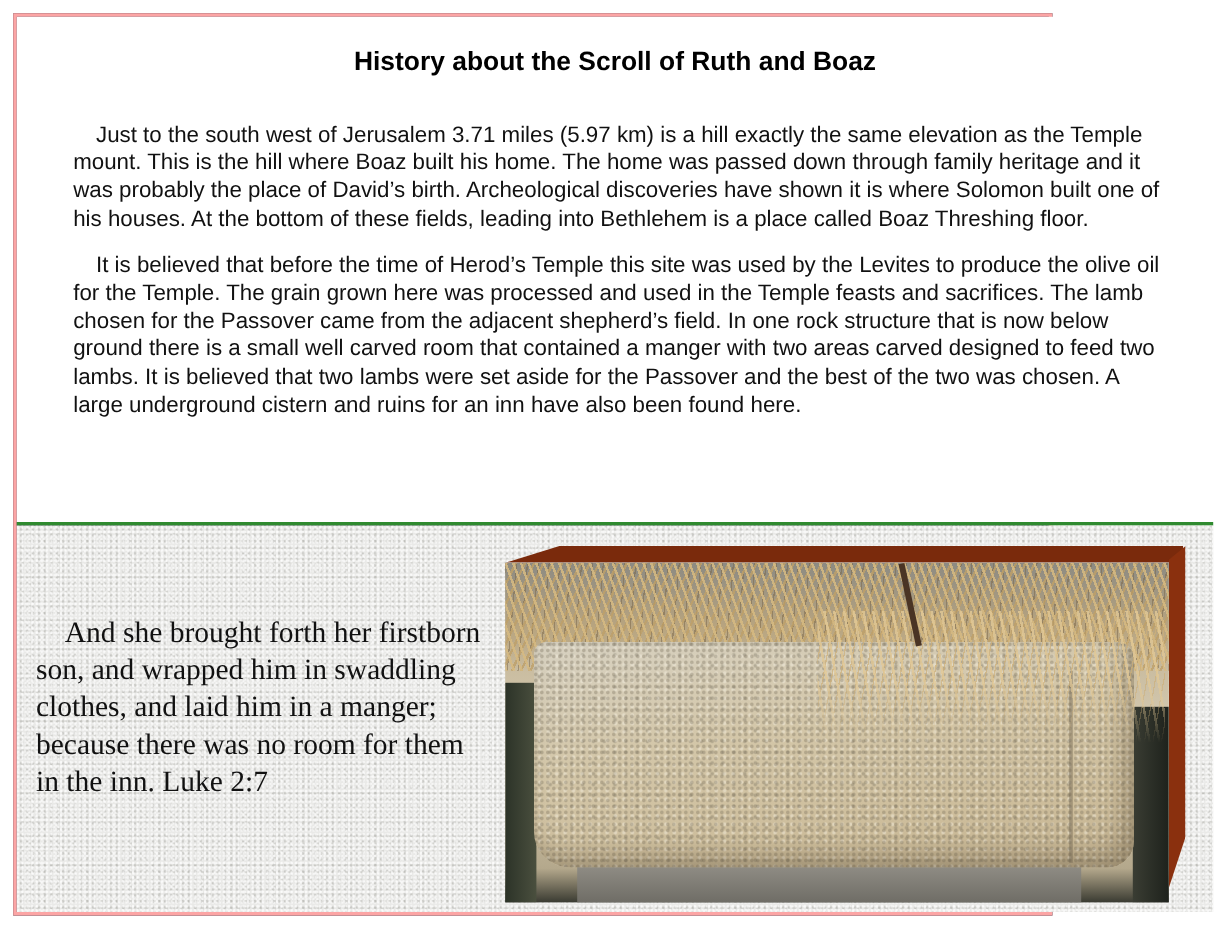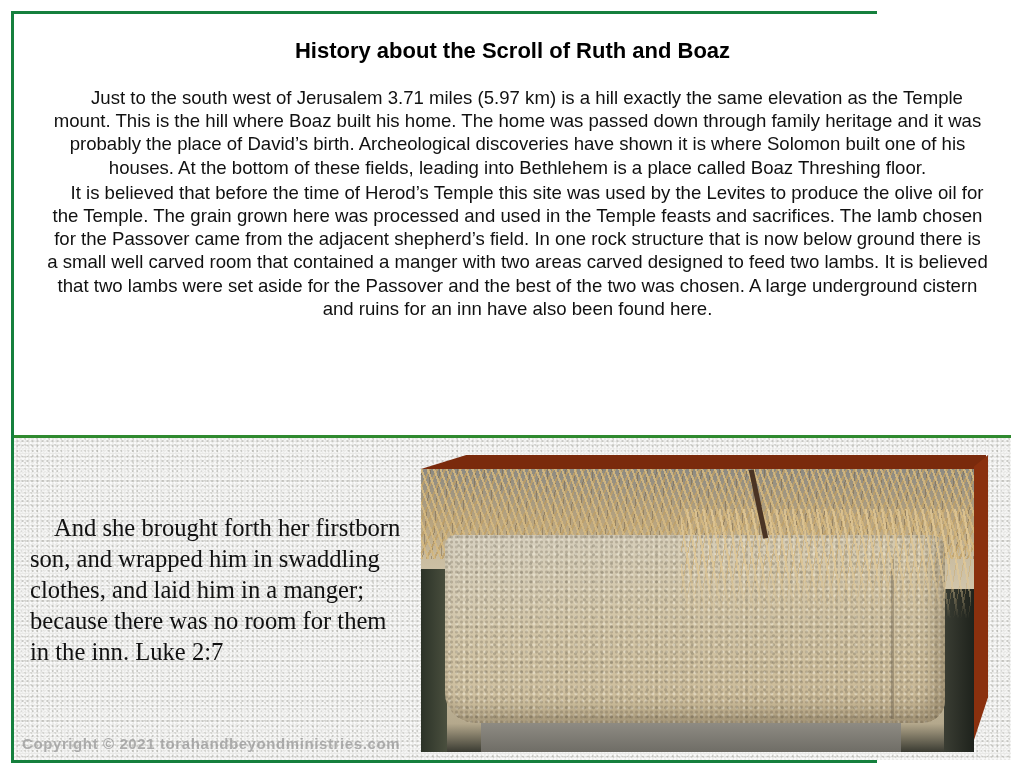--- a/index.html
+++ b/index.html
@@ -3,21 +3,21 @@
   <meta charset="utf-8">
   <style>
     * { margin: 0; padding: 0; box-sizing: border-box; }
     html, body { width: 1024px; height: 774px; background: #ffffff; overflow: hidden; }
     body { position: relative; font-family: "Liberation Sans", sans-serif; color: #111; }
 
     .slide {
       position: absolute;
       left: 11px; top: 11px;
       width: 866px; height: 752px;
-      border: 3px solid #15803d;
+      border: 3px solid #fca5a5;
       background: #0f172a;
     }
 
     .top-panel {
       position: absolute;
       left: 0; top: 0;
       width: 997px; height: 421px;
       background: #ffffff;
     }
 
@@ -32,21 +32,21 @@
     }
 
     .history-text {
       position: absolute;
       left: 31px; top: 70px;
       width: 945px;
       font-size: 18.6px;
       line-height: 23.2px;
       color: #111;
     }
-    .history-text p { margin: 2px; text-indent: 19px; text-align: center; }
+    .history-text p { margin: 16px; text-indent: 19px; }
 
     .divider {
       position: absolute;
       left: 0; top: 421px;
       width: 997px; height: 3px;
       background: #2f8a2f;
     }
 
     .bottom-panel {
       position: absolute;
@@ -185,16 +185,15 @@
         <div class="shadow-left"></div>
         <div class="shadow-right"></div>
         <div class="base"></div>
         <div class="stone"></div>
         <div class="stone-seam"></div>
         <div class="grass-overlay"></div>
         <div class="stick"></div>
       </div>
     </div>
 
-    <div class="copyright">Copyright © 2021 torahandbeyondministries.com</div>
   </div>
 
 </div>
 
 </body></html>

